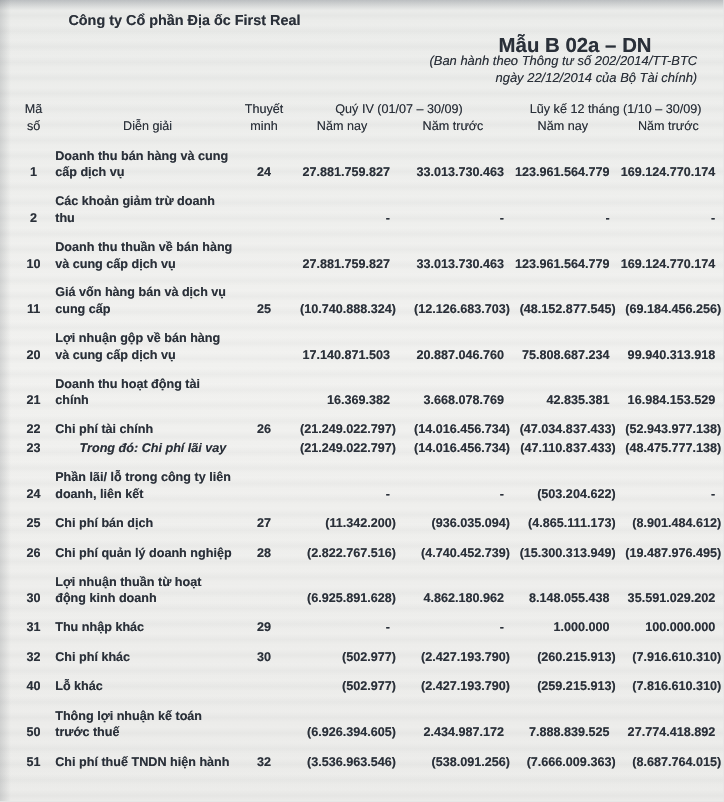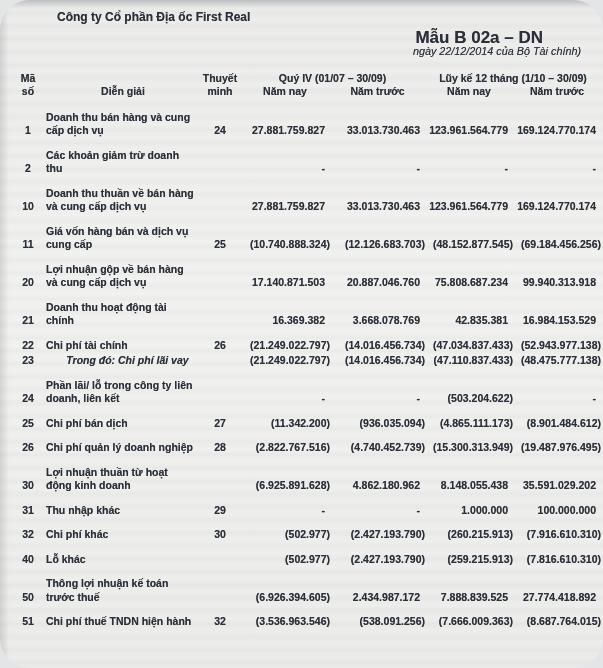--- a/index.html
+++ b/index.html
@@ -12,21 +12,20 @@
     position: relative;
     width: 603px; height: 668px;
     overflow: hidden;
     color: #2a3039;
     background:
       repeating-linear-gradient(180deg,
         rgba(110,115,120,0.045) 0px, rgba(110,115,120,0.0) 4px,
         rgba(255,255,255,0.05) 8px, rgba(110,115,120,0.045) 13px),
       linear-gradient(180deg, #bfc2c4 0px, #ebecea 9px, #f1f1ef 45%, #ebebe9 100%);
     text-shadow: 0 0 0.5px rgba(40,46,56,0.55);
-    border-radius: 30px;
   }
   .page::before {
     content: ""; position: absolute; left: 0; top: 0; bottom: 0; width: 9px;
     background: linear-gradient(90deg, rgba(80,86,92,0.18), rgba(80,86,92,0));
     pointer-events: none;
   }
 
   
   .doc-header { margin: 9px 10px 0 57px; font-size: 12px; font-weight: 700; line-height: 16px; }
   .form-block { margin: 5px 22px 0 0; text-align: right; }
@@ -43,21 +42,21 @@
     font-weight: 700;
   }
   col.w-code  { width: 36px; }
   col.w-label { width: 154px; }
   col.w-note  { width: 40px; }
   col.w-qnow  { width: 90px; }
   col.w-qprev { width: 95px; }
   col.w-ynow  { width: 88px; }
   col.w-yprev { width: 88px; }
 
-  th { font-weight: 700; padding: 0; line-height: 13.5px; }
+  th { font-weight: 400; padding: 0; line-height: 13.5px; }
   .h-code, .h-note { text-align: center; vertical-align: bottom; white-space: pre-line; padding-bottom: 3px; }
   .h-label { vertical-align: bottom; padding-bottom: 3px; }
   .h-group { text-align: center; vertical-align: top; margin-top: 25px; }
   .h-sub   { text-align: center; vertical-align: bottom; padding-bottom: 3px; }
 
   td { vertical-align: bottom; padding: 9px 0 2px; line-height: 13.5px; }
   .c-code  { text-align: center; }
   .c-label { padding-right: 4px; }
   .c-note  { text-align: center; }
   .c-num   { text-align: right; white-space: nowrap; }
@@ -71,20 +70,21 @@
 <body>
 
 <div class="page">
 
   <div class="doc-header">
     <div>Công ty Cổ phần Địa ốc First Real</div>
   </div>
 
   <div class="form-block">
     <div class="form-code">Mẫu B 02a – DN</div>
+    <div class="form-note">(Ban hành theo Thông tư số 202/2014/TT-BTC</div>
     <div class="form-note">ngày 22/12/2014 của Bộ Tài chính)</div>
   </div>
 
   <table class="report">
     <colgroup>
       <col class="w-code">
         <col class="w-label">
         <col class="w-note">
       <col class="w-qnow">
         <col class="w-qprev">

